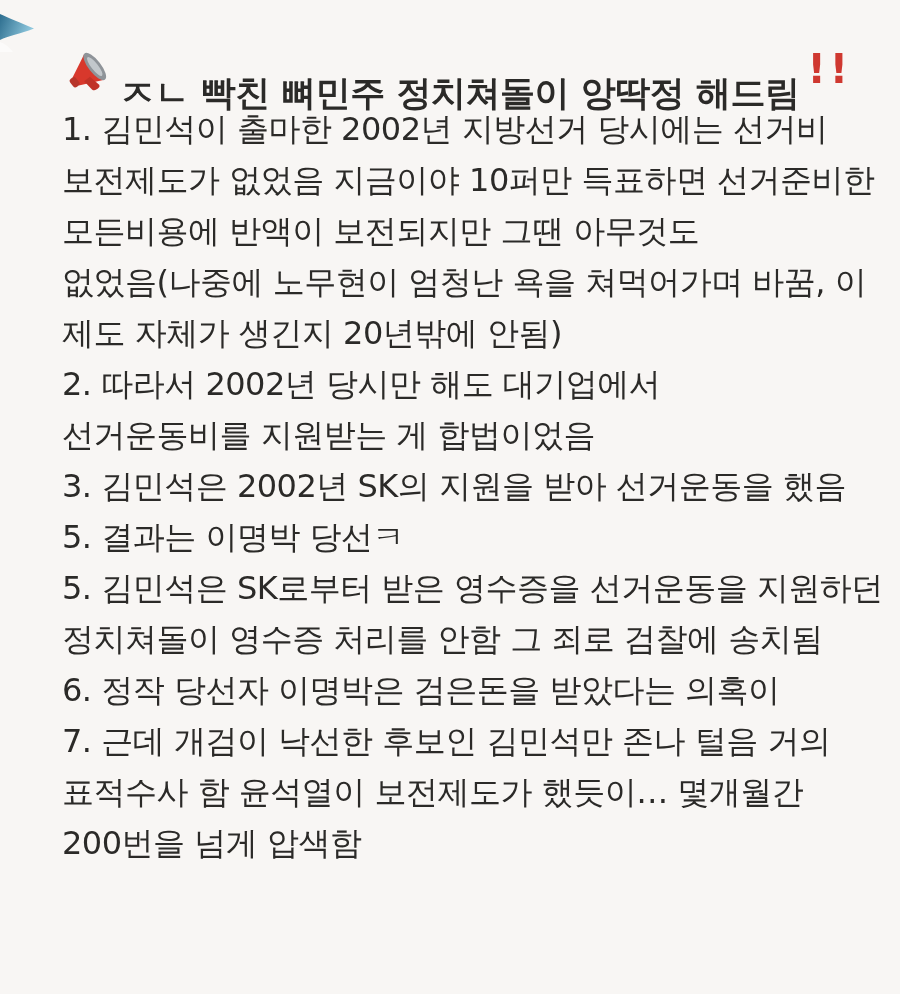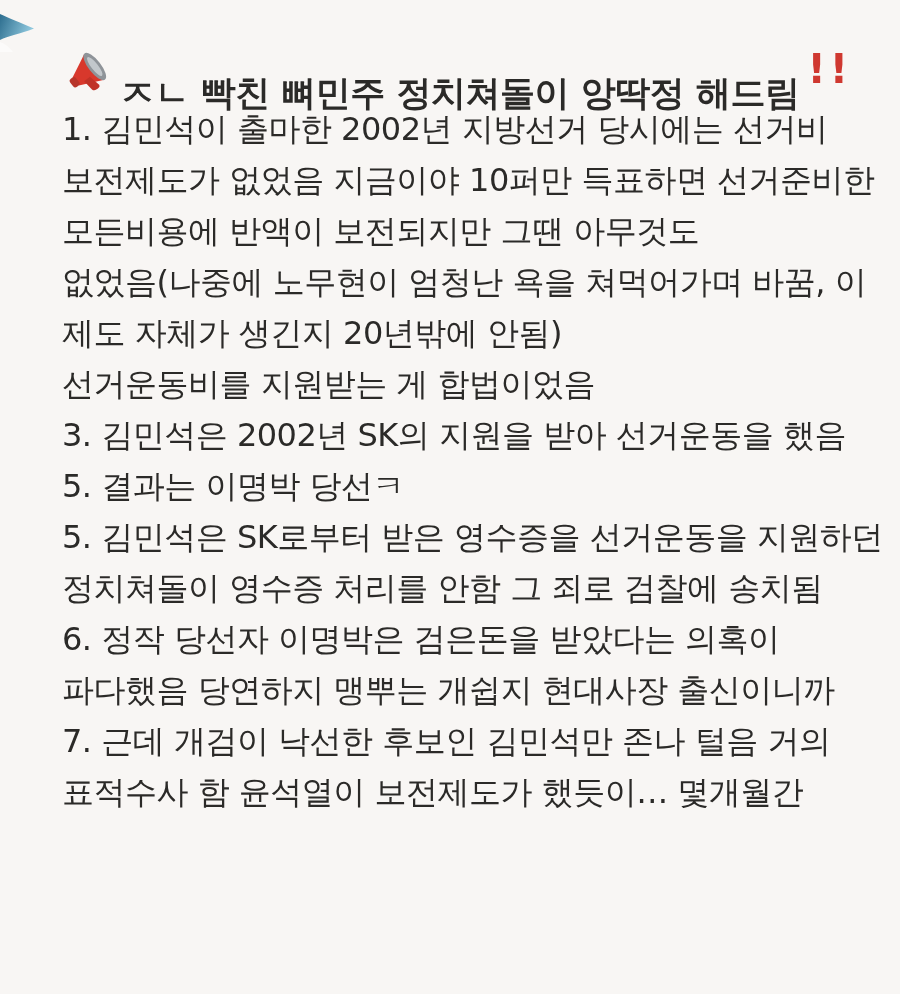--- a/index.html
+++ b/index.html
@@ -94,24 +94,25 @@
       </svg>
       <span class="title-text">ㅈㄴ 빡친 뼈민주 정치쳐돌이 앙딱정 해드림</span>
       <span class="bangbang">!!</span>
     </div>
 
     <div class="line">1. 김민석이 출마한 2002년 지방선거 당시에는 선거비</div>
     <div class="line">보전제도가 없었음 지금이야 10퍼만 득표하면 선거준비한</div>
     <div class="line">모든비용에 반액이 보전되지만 그땐 아무것도</div>
     <div class="line">없었음(나중에 노무현이 엄청난 욕을 쳐먹어가며 바꿈, 이</div>
     <div class="line">제도 자체가 생긴지 20년밖에 안됨)</div>
+    <div class="line">2. 따라서 2002년 당시만 해도 대기업에서</div>
     <div class="line">선거운동비를 지원받는 게 합법이었음</div>
     <div class="line">3. 김민석은 2002년 SK의 지원을 받아 선거운동을 했음</div>
     <div class="line">5. 결과는 이명박 당선ㅋ</div>
     <div class="line">5. 김민석은 SK로부터 받은 영수증을 선거운동을 지원하던</div>
     <div class="line">정치쳐돌이 영수증 처리를 안함 그 죄로 검찰에 송치됨</div>
     <div class="line">6. 정작 당선자 이명박은 검은돈을 받았다는 의혹이</div>
-    <div class="line">파다했음 당연하지 맹뿌는 개쉽지 현대사장 출신이니까</div>
     <div class="line">7. 근데 개검이 낙선한 후보인 김민석만 존나 털음 거의</div>
     <div class="line">표적수사 함 윤석열이 보전제도가 했듯이… 몇개월간</div>
+    <div class="line">200번을 넘게 압색함</div>
 
   </div>
 </div>
 
 </body></html>

